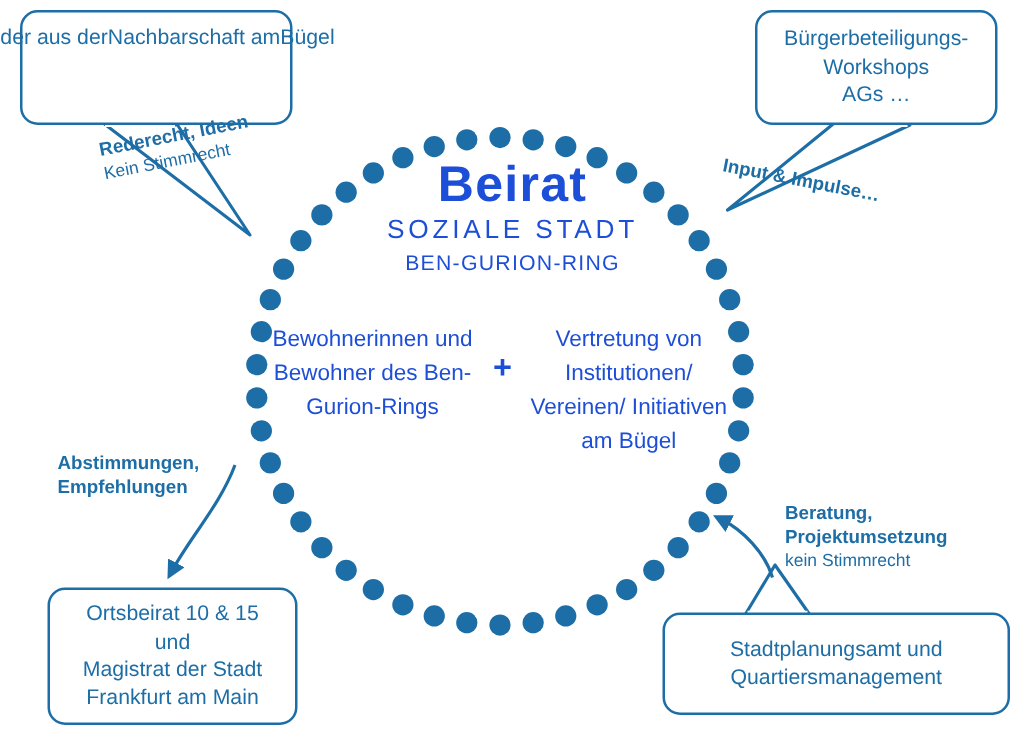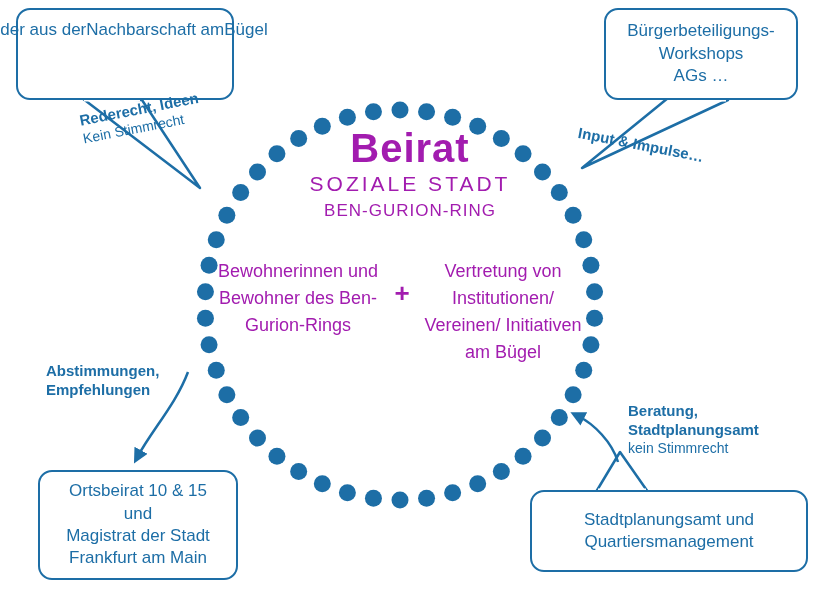--- a/index.html
+++ b/index.html
@@ -69,21 +69,21 @@
     position: absolute;
     left: 0; top: 0;
     width: 820px; height: 600px;
     z-index: 1;
   }
 
   
   .center-block {
     position: absolute;
     z-index: 3;
-    color: #a21caf;
+    color: #1d4ed8;
     text-align: center;
   }
   #title-main {
     left: 260px; top: 126px;
     width: 300px;
     font-size: 40px;
     font-weight: bold;
     letter-spacing: 1px;
   }
   #title-sub1 {
@@ -274,17 +274,17 @@
     <div class="big">Input &amp; Impulse…</div>
   </div>
 
   <div class="annot" id="annot-abstimmungen">
     <div class="big">Abstimmungen,</div>
     <div class="big">Empfehlungen</div>
   </div>
 
   <div class="annot" id="annot-beratung">
     <div class="big">Beratung,</div>
-    <div class="big">Stadtplanungsamt</div>
+    <div class="big">Projektumsetzung</div>
     <div class="small">kein Stimmrecht</div>
   </div>
 
 </div>
 
 </body></html>

